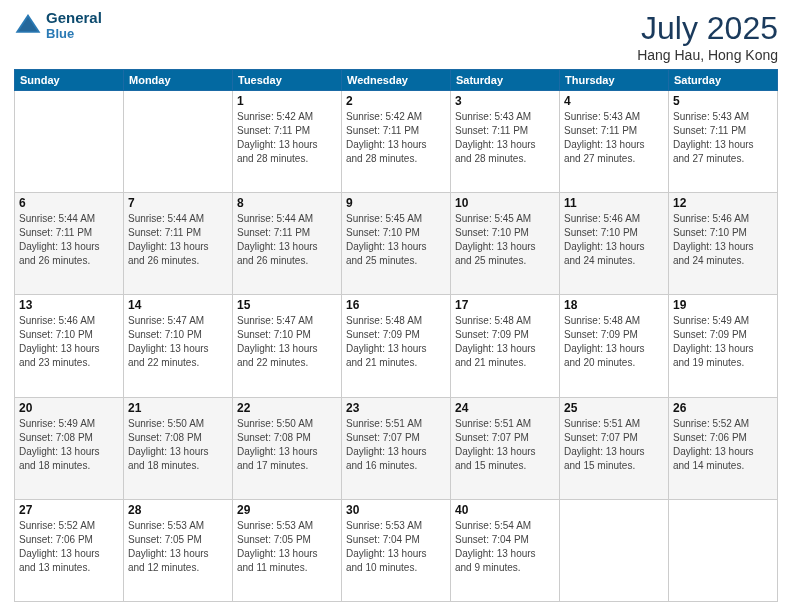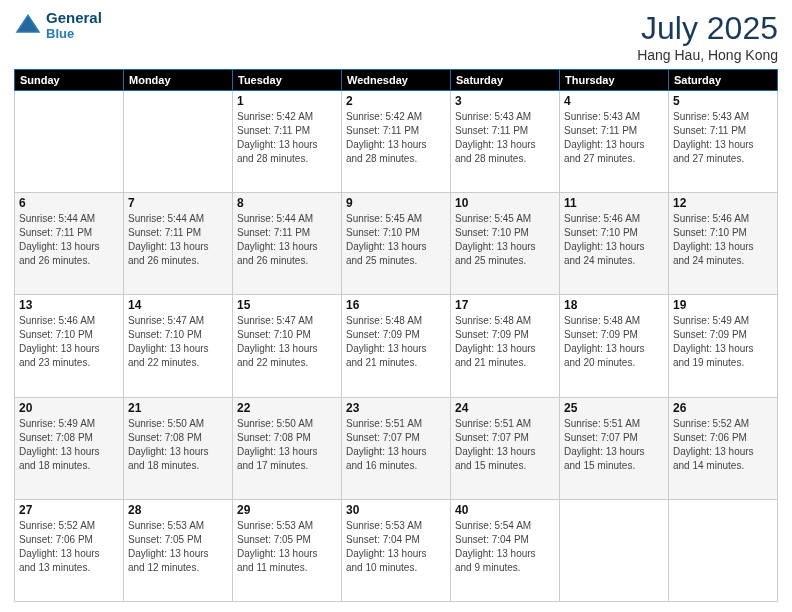--- a/index.html
+++ b/index.html
@@ -60,21 +60,21 @@
       color: #333;
     }
     .calendar {
       flex: 1;
       border: 1px solid #ccc;
       border-collapse: collapse;
       width: 100%;
       table-layout: fixed;
     }
     .calendar thead tr th {
-      background-color: #000000;
+      background-color: #0369a1;
       color: #fff;
       font-size: 11px;
       font-weight: bold;
       text-align: left;
       padding: 4px 5px;
       border: 1px solid #1a6aa5;
     }
     .calendar tbody tr td {
       border: 1px solid #ccc;
       vertical-align: top;

